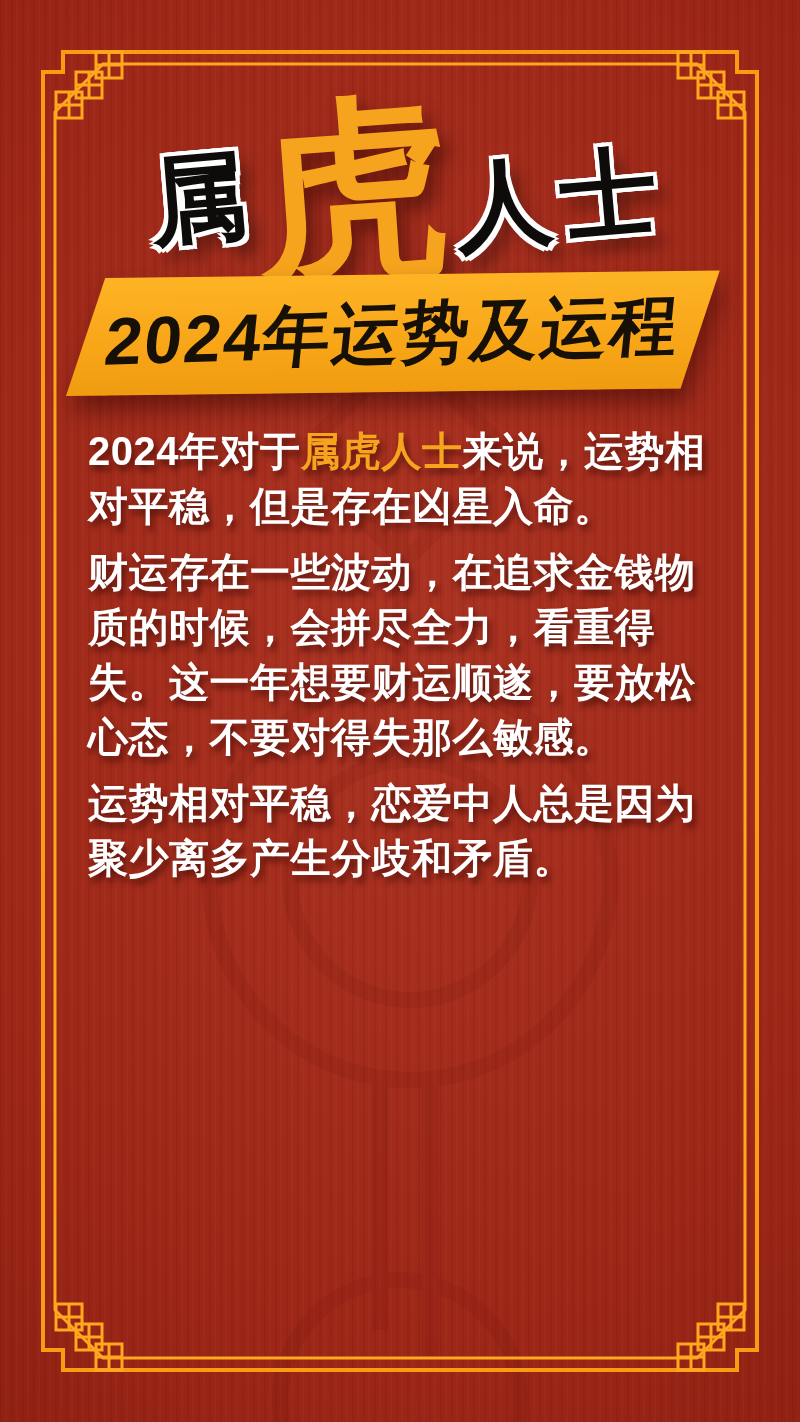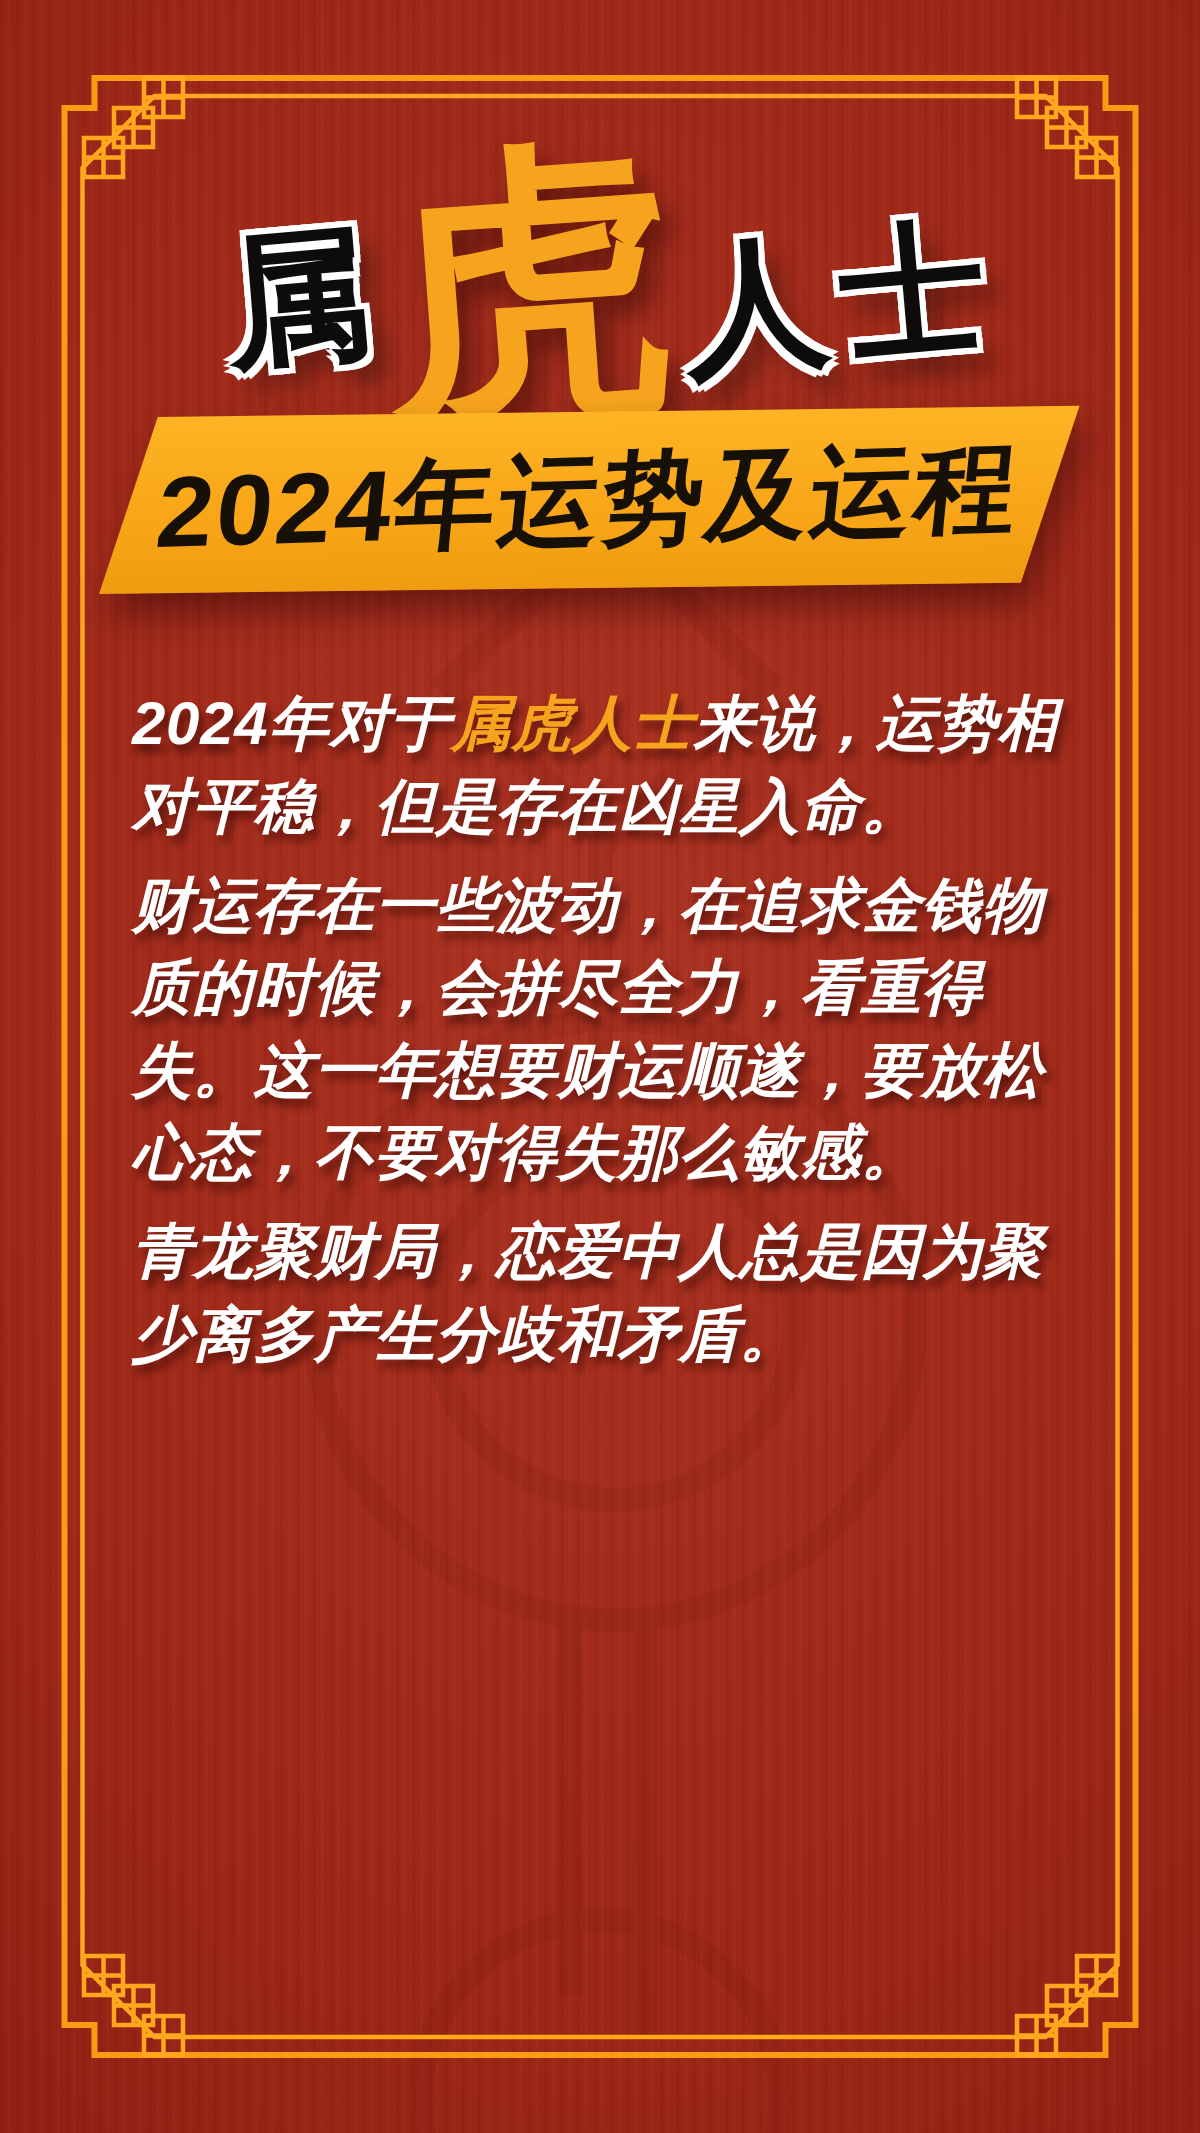--- a/index.html
+++ b/index.html
@@ -42,25 +42,24 @@
     box-shadow:10px 14px 22px rgba(40,0,0,.45);
     display:flex;align-items:center;justify-content:center;
   }
   .banner-text{
     transform:skewX(12deg) rotate(-1deg);
     font-size:67px;font-weight:900;color:#161006;
     letter-spacing:2px;white-space:nowrap;
   }
   
   .content{
-    position:absolute;left:88px;top:456px;width:634px;
+    position:absolute;left:88px;top:424px;width:634px;
     font-size:40px;font-weight:700;line-height:55px;
     color:#ffffff;letter-spacing:0.5px;
     text-shadow:3px 5px 6px rgba(45,3,0,.6);
-    font-style:italic;
   }
   .content p{margin:0 0 11px 0;}
   .hl{color:#f6a41d;}
 </style>
 </head>
 <body>
 
 <div class="poster">
 
   <svg class="layer" width="800" height="1422" viewBox="0 0 800 1422" aria-hidden="true">
@@ -104,17 +103,17 @@
   <div class="banner">
     <span class="banner-text">2024年运势及运程</span>
   </div>
 
   <div class="content">
     <p><span>2024年对于</span><span class="hl">属虎人士</span><span>来说，运势相对平稳，但是存在凶星入命。</span></p>
 
 
     <p><span>财运存在一些波动，在追求金钱物质的时候，会拼尽全力，看重得失。这一年想要财运顺遂，要放松心态，不要对得失那么敏感。</span></p>
 
-    <p><span>青龙聚财局，恋爱中人总是因为聚少离多产生分歧和矛盾。</span></p>
+    <p><span>运势相对平稳，恋爱中人总是因为聚少离多产生分歧和矛盾。</span></p>
 
   </div>
 
 </div>
 
 </body></html>

